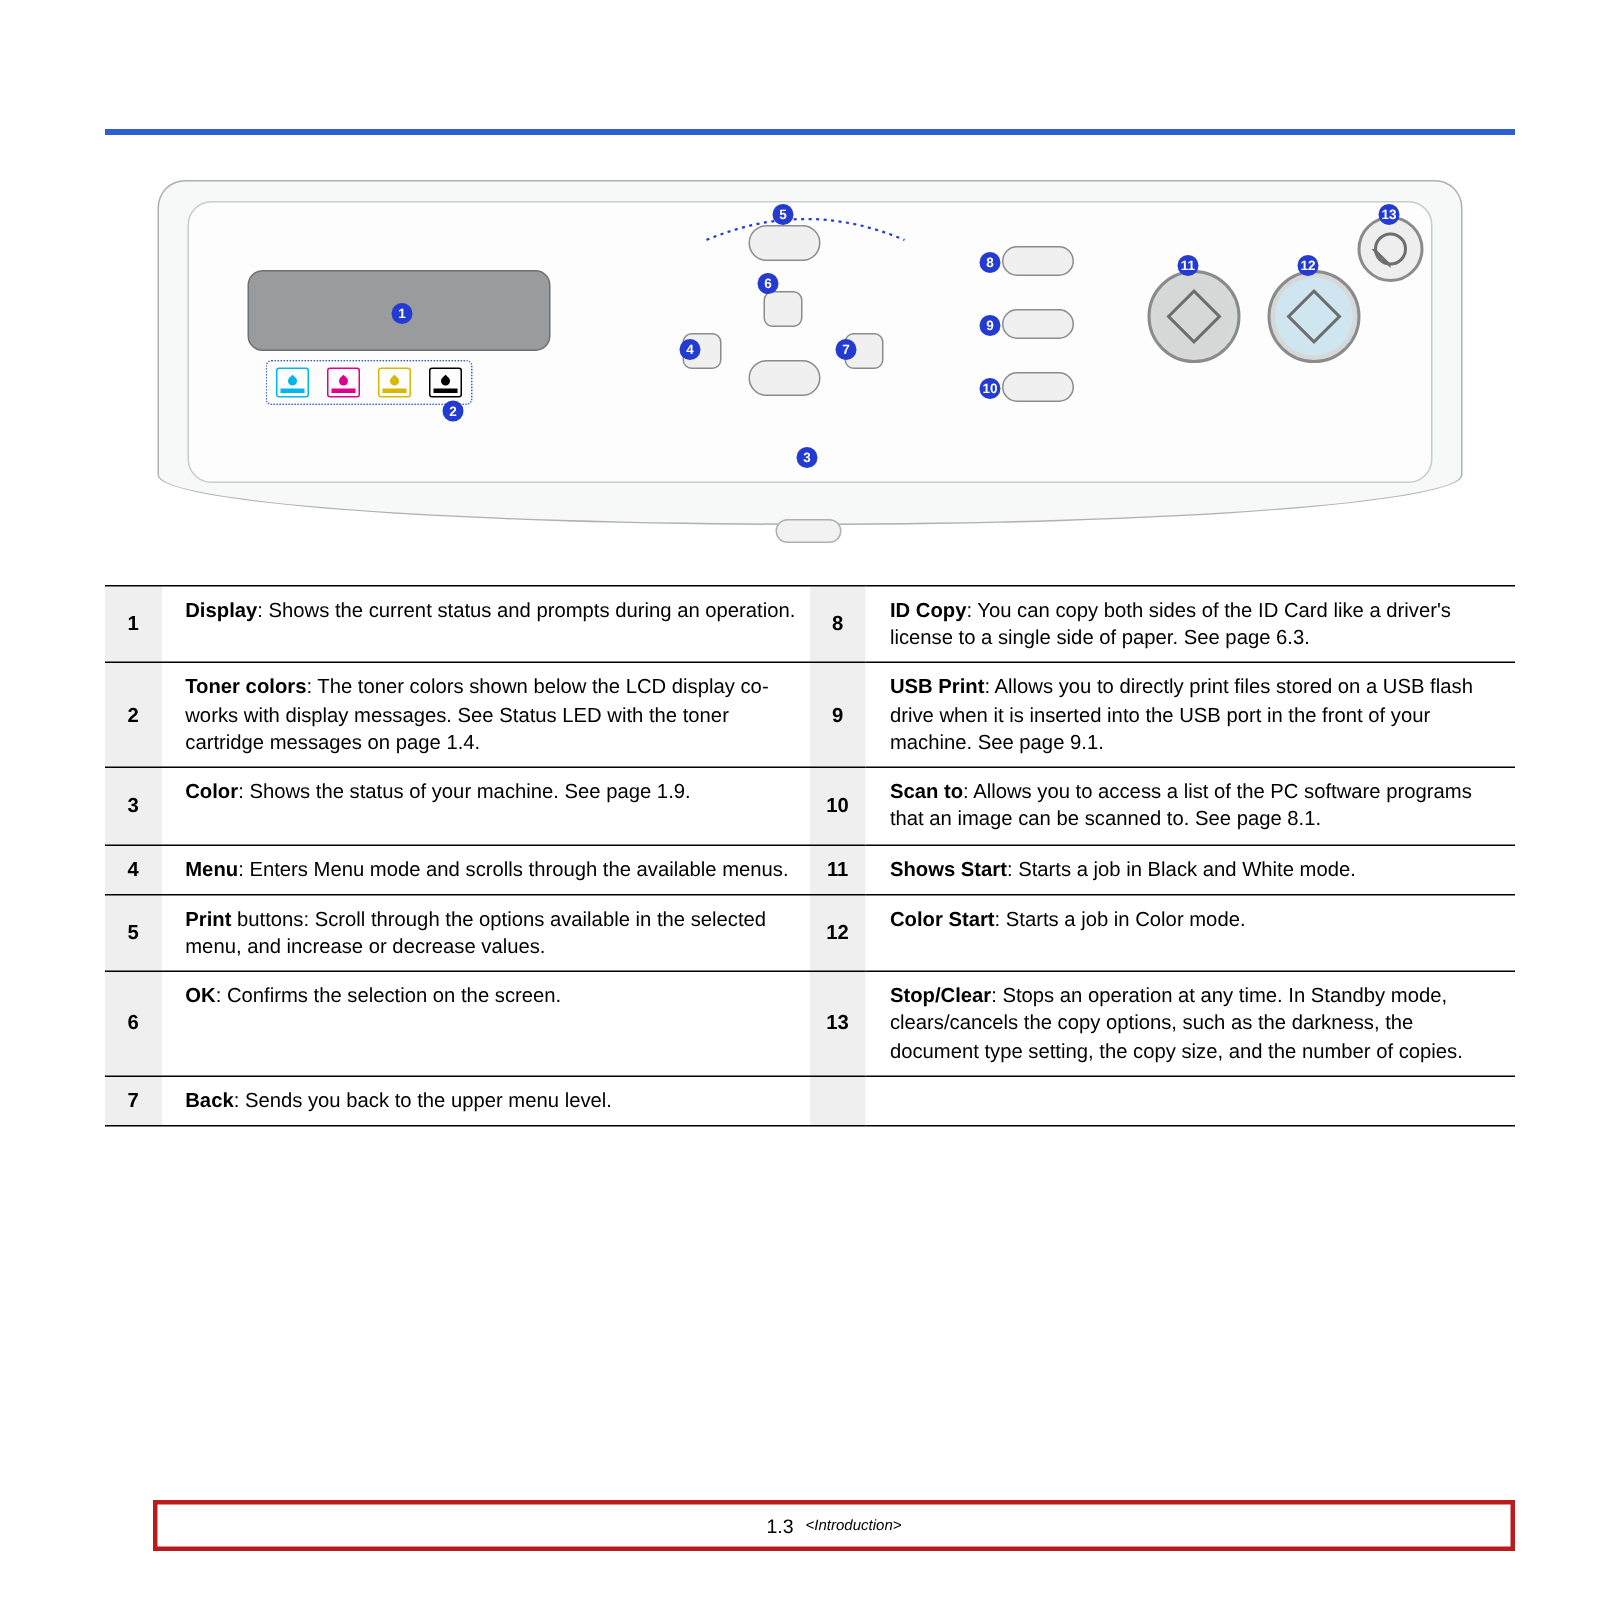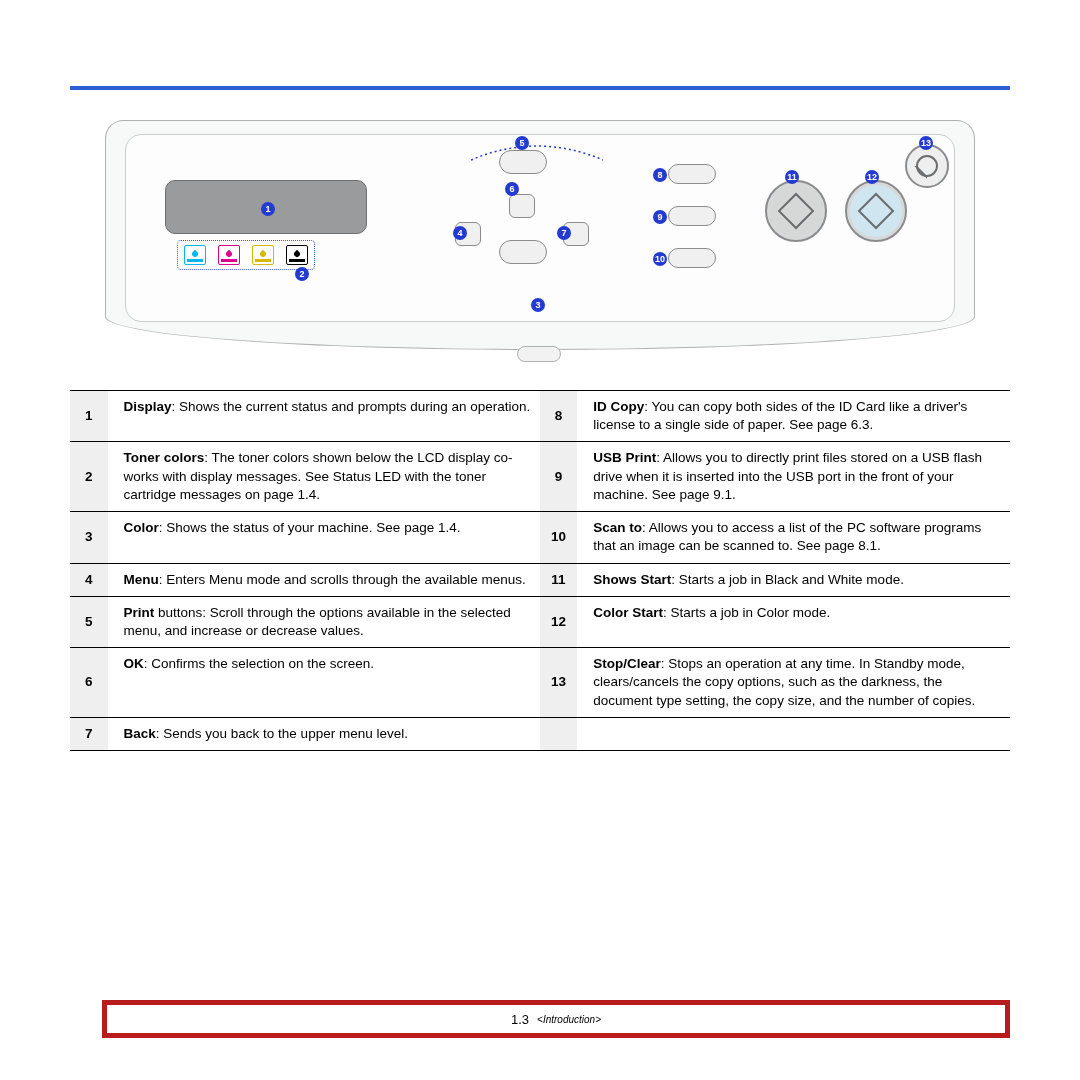--- a/index.html
+++ b/index.html
@@ -193,21 +193,21 @@
     background: #efefef;
     vertical-align: middle;
   }
   table.desc td.txt { width: 420px; padding-left: 16px; }
   table.desc td.txt b { font-weight: bold; }
   
   .footer {
     position: absolute;
     left: 70px; right: 70px;
     top: 1000px;
-    border: 5px solid #b91c1c;
+    border: 3px solid #b91c1c;
     height: 28px;
     display:flex; align-items:center; justify-content:center;
     font-size: 12px;
     margin-left: 32px;
   }
   .footer .pg { font-size: 13px; }
   .footer .sec { font-size: 10px; margin-left: 8px; font-style: italic; }
 </style>
 </head>
 <body>
@@ -290,21 +290,21 @@
       <td class="txt"><b>ID Copy</b><span>: You can copy both sides of the ID Card like a driver's license to a single side of paper. See page 6.3.</span></td>
     </tr>
     <tr>
       <td class="num">2</td>
       <td class="txt"><b>Toner colors</b><span>: The toner colors shown below the LCD display co-works with display messages.  See Status LED with the toner cartridge messages on page 1.4.</span></td>
       <td class="num">9</td>
       <td class="txt"><b>USB Print</b><span>: Allows you to directly print files stored on a USB flash drive when it is inserted into the USB port in the front of your machine. See page 9.1.</span></td>
     </tr>
     <tr>
       <td class="num">3</td>
-      <td class="txt"><b>Color</b><span>: Shows the status of your machine. See page 1.4.</span></td>
+      <td class="txt"><b>Color</b><span>: Shows the status of your machine. See page 1.9.</span></td>
       <td class="num">10</td>
       <td class="txt"><b>Scan to</b><span>: Allows you to access a list of the PC software programs that an image can be scanned to. See page 8.1.</span></td>
     </tr>
     <tr>
       <td class="num">4</td>
       <td class="txt"><b>Menu</b><span>: Enters Menu mode and scrolls through the available menus.</span></td>
       <td class="num">11</td>
       <td class="txt"><b>Shows Start</b><span>: Starts a job in Black and White mode.</span></td>
     </tr>
     <tr>

